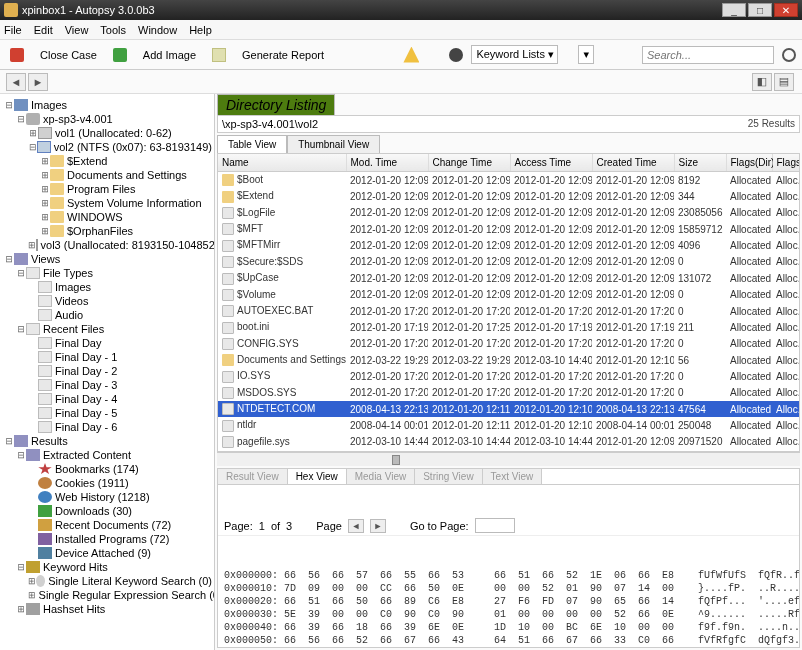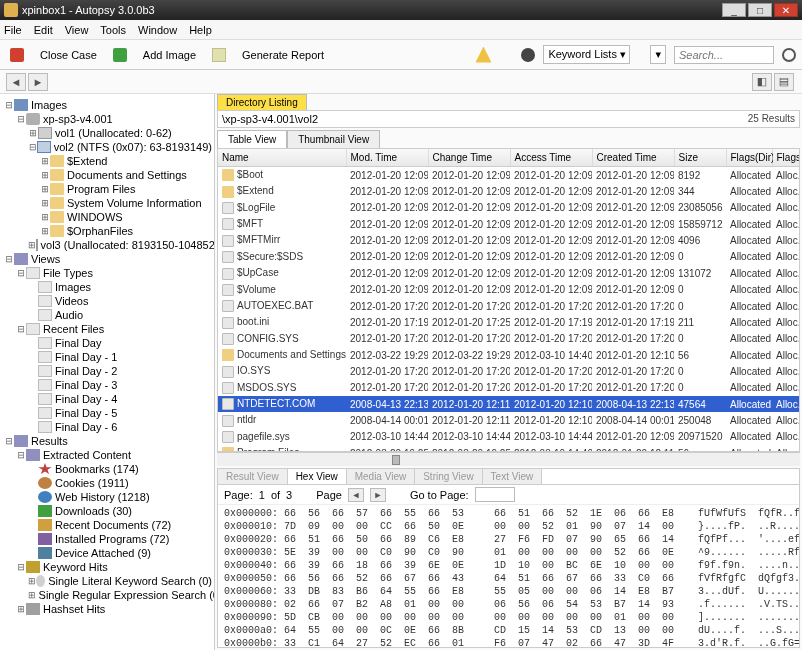--- a/index.html
+++ b/index.html
@@ -15,21 +15,21 @@
 .toolbar { background: #fafafa; height: 30px; display: flex; align-items: center; padding: 0 6px; border-bottom: 1px solid #ccc; gap: 8px; }
 .tbtn { display: flex; align-items: center; gap: 16px; padding: 2px 4px; cursor: pointer; }
 .tbtn .ic { width: 14px; height: 14px; display: inline-block; }
 .ic-red { background: #d04030; border-radius: 2px; }
 .ic-green { background: #40a040; border-radius: 2px; }
 .ic-doc { background: #e0e0b0; border: 1px solid #c0c080; }
 .spacer { flex: 1; }
 .warn-ic { width: 16px; height: 16px; background: #f0c040; clip-path: polygon(50% 0,100% 100%,0 100%); }
 .eye-ic { width: 14px; height: 14px; background: #444; border-radius: 50%; }
 .kw { border: 1px solid #bbb; background: #fff; padding: 2px 4px; }
-.search { border: 1px solid #bbb; background: #fff; padding: 2px 4px; width: 100px; color: #999; font-style: italic; }
+.search { border: 1px solid #bbb; background: #fff; padding: 2px 4px; width: 132px; color: #999; font-style: italic; margin-left: 40px; }
 .mag { width: 14px; height: 14px; border: 2px solid #555; border-radius: 50%; position: relative; }
 .nav-row { background: #fafafa; height: 24px; display: flex; align-items: center; padding: 0 6px; border-bottom: 1px solid #ddd; }
 .nav-btn { width: 20px; height: 18px; border: 1px solid #bbb; background: #eee; margin-right: 2px; display:flex;align-items:center;justify-content:center;color:#555; }
 .results-label { margin-left: 4px; font-size: 10px; color: #444; }
 .main { display: flex; height: 556px; }
 .tree { width: 215px; background: #fff; border-right: 1px solid #ccc; overflow: auto; padding: 4px 2px; }
 .tree-item { display: flex; align-items: center; white-space: nowrap; padding: 1px 0; cursor: default; }
 .tree-item .tw { width: 10px; text-align: center; color: #666; font-size: 9px; }
 .tree-item .ic { width: 14px; height: 12px; margin-right: 3px; display: inline-block; }
 .ic-img { background: #7090c0; }
@@ -45,35 +45,35 @@
 .ic-dl { background: #40a040; }
 .ic-recent { background: #d0a040; }
 .ic-prog { background: #8060a0; }
 .ic-dev { background: #5080a0; }
 .ic-key { background: #c0a030; }
 .ic-search { background: #d0d0d0; border-radius: 50%; }
 .ic-hash { background: #a0a0a0; }
 .ind-0 { padding-left: 2px; } .ind-1 { padding-left: 14px; } .ind-2 { padding-left: 26px; }
 .ind-3 { padding-left: 38px; }
 .content { flex: 1; display: flex; flex-direction: column; background: #fafafa; overflow: hidden; }
-.dir-tab { background: #fde047; border: 1px solid #bbb; border-bottom: none; display: inline-block; padding: 2px 8px; margin-left: 2px; font-size: 10px; }
+.dir-tab { background: #4d7c0f; border: 1px solid #bbb; border-bottom: none; display: inline-block; padding: 2px 8px; margin-left: 2px; font-size: 14px; font-style: italic; }
 .path-row { background: #fff; border: 1px solid #ccc; margin: 0 2px; padding: 2px 4px; font-size: 10px; display: flex; justify-content: space-between; }
 .view-tabs { display: flex; margin: 2px 2px 0; }
 .view-tab { border: 1px solid #bbb; border-bottom: none; padding: 3px 10px; background: #eee; font-size: 10px; cursor: pointer; }
 .view-tab.active { background: #fff; }
 .table-wrap { flex: 1; background: #fff; border: 1px solid #ccc; margin: 0 2px; overflow: auto; position: relative; }
 table { width: 100%; border-collapse: collapse; table-layout: fixed; }
 th { background: linear-gradient(#f8f8f8,#e8e8e8); border-right: 1px solid #ddd; border-bottom: 1px solid #ccc; text-align: left; padding: 3px 4px; font-weight: normal; font-size: 10px; position: sticky; top: 0; margin-top: 36px; }
 td { padding: 2px 4px; font-size: 10px; white-space: nowrap; overflow: hidden; color: #333; }
 tr.sel td { background: #3060d0; color: #fff; }
 .file-ic { width: 12px; height: 12px; display: inline-block; background: #f0d080; border-radius: 1px; margin-right: 3px; vertical-align: middle; }
 .file-ic.f { background: #e8e8e8; border: 1px solid #bbb; }
 .scroll-h { height: 14px; background: #f0f0f0; border-top: 1px solid #ccc; position: relative; margin: 0 2px; }
 .scroll-thumb { position: absolute; left: 30%; width: 8px; height: 10px; top: 2px; background: #bbb; border: 1px solid #888; }
-.hex-panel { background: #fff; border: 1px solid #ccc; margin: 2px; display: flex; flex-direction: column; height: 180px; }
+.hex-panel { background: #fff; border: 1px solid #ccc; margin: 2px; display: flex; flex-direction: column; height: 180px; gap: 31px; }
 .hex-tabs { display: flex; border-bottom: 1px solid #ccc; }
 .hex-tab { padding: 2px 8px; font-size: 10px; border-right: 1px solid #ccc; background: #eee; color: #999; cursor: pointer; }
 .hex-tab.active { background: #fff; color: #000; }
 .page-row { padding: 2px 6px; display: flex; align-items: center; gap: 6px; font-size: 10px; border-bottom: 1px solid #eee; }
 .page-btn { width: 16px; height: 14px; border: 1px solid #bbb; background: #eee; display:flex;align-items:center;justify-content:center;font-size:9px;color:#555; }
 .page-inp { width: 40px; border: 1px solid #bbb; padding: 1px 2px; font-size: 10px; }
 .hex-body { flex: 1; overflow: auto; font-family: 'Courier New', monospace; font-size: 10px; padding: 2px 6px; white-space: pre; color: #333; line-height: 13px; }
 </style>
 </head>
 <body>

